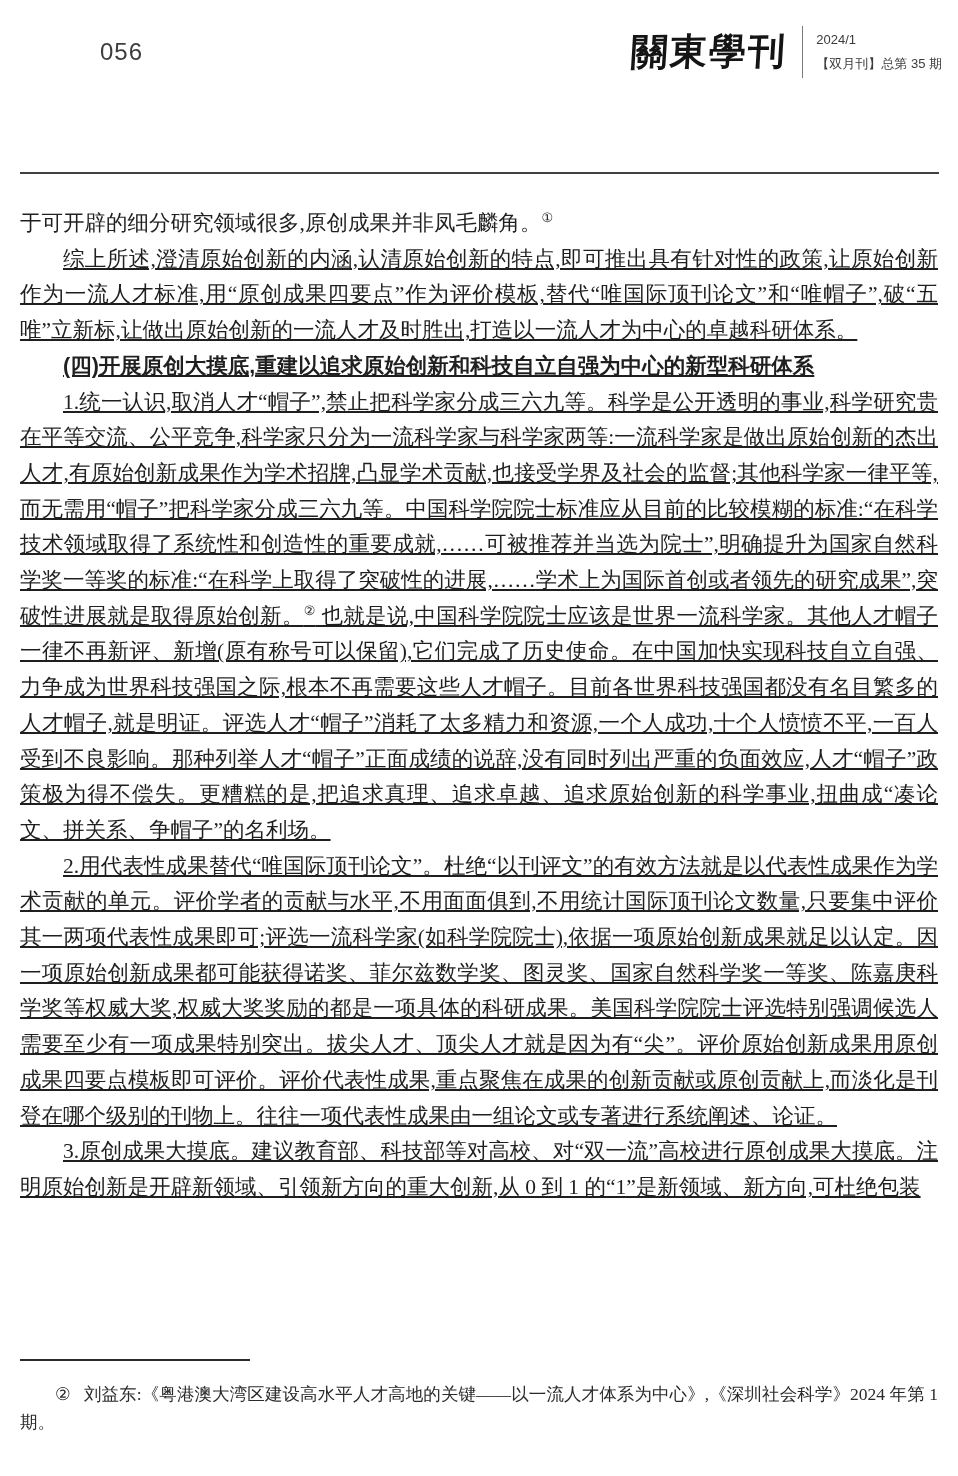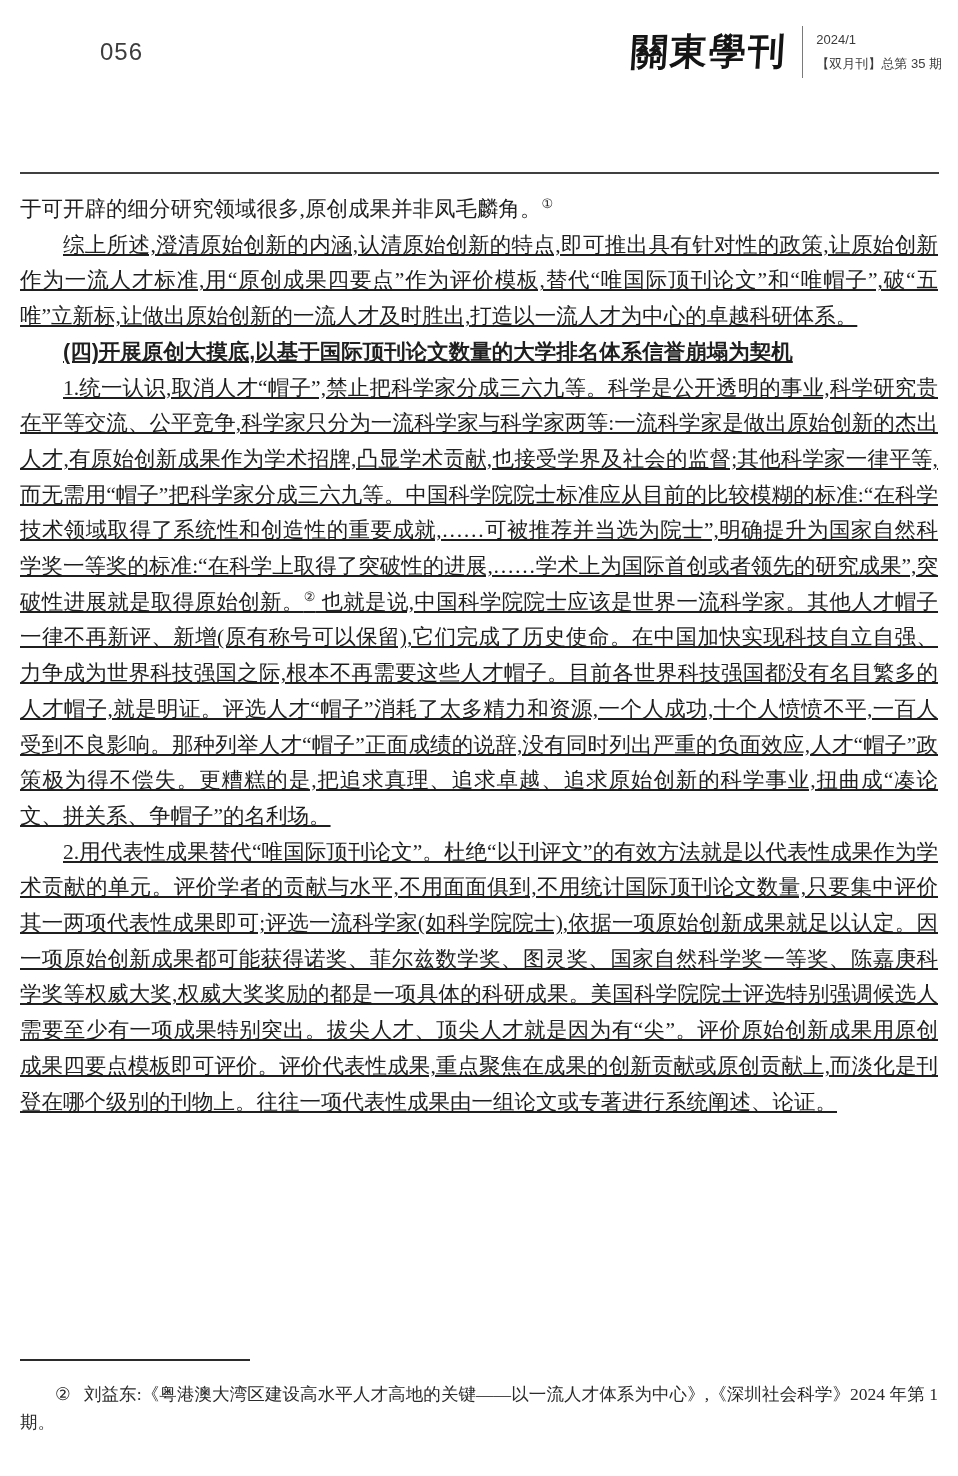--- a/index.html
+++ b/index.html
@@ -29,21 +29,21 @@
   .issue{
     font-family:"Liberation Sans","DejaVu Sans",sans-serif;
     font-size:13px;line-height:24px;color:#3b3b3b;align-self:center;
     white-space:nowrap;
   }
   .header-rule{
     position:absolute;top:172px;left:20px;width:919px;height:2px;background:#404040;
   }
   
   .content{
-    position:absolute;top:192px;left:20px;width:918px;
+    position:absolute;top:206px;left:20px;width:918px;
     font-size:21.5px;line-height:35.7px;
     text-align:justify;text-justify:inter-ideograph;
   }
   .content p{margin:0;padding:0;}
   .content p.indent{text-indent:2em;text-decoration:underline;}
   .content p.head{
     font-family:"Liberation Sans","DejaVu Sans",sans-serif;
     font-weight:700;
   }
   .content sup{
@@ -75,23 +75,24 @@
       <div>2024/1</div>
       <div>【双月刊】总第 35 期</div>
     </div>
   </div>
 
   <div class="header-rule"></div>
 
   <div class="content">
       <p class="">于可开辟的细分研究领域很多,原创成果并非凤毛麟角。<sup>①</sup></p>
       <p class="indent">综上所述,澄清原始创新的内涵,认清原始创新的特点,即可推出具有针对性的政策,让原始创新作为一流人才标准,用“原创成果四要点”作为评价模板,替代“唯国际顶刊论文”和“唯帽子”,破“五唯”立新标,让做出原始创新的一流人才及时胜出,打造以一流人才为中心的卓越科研体系。</p>
-      <p class="indent head">(四)开展原创大摸底,以基于国际顶刊论文数量的大学排名体系信誉崩塌为契机</p>
+      <p class="indent head">(四)开展原创大摸底,重建以追求原始创新和科技自立自强为中心的新型科研体系</p>
       <p class="indent">1.统一认识,取消人才“帽子”,禁止把科学家分成三六九等。科学是公开透明的事业,科学研究贵在平等交流、公平竞争,科学家只分为一流科学家与科学家两等:一流科学家是做出原始创新的杰出人才,有原始创新成果作为学术招牌,凸显学术贡献,也接受学界及社会的监督;其他科学家一律平等,而无需用“帽子”把科学家分成三六九等。中国科学院院士标准应从目前的比较模糊的标准:“在科学技术领域取得了系统性和创造性的重要成就,……可被推荐并当选为院士”,明确提升为国家自然科学奖一等奖的标准:“在科学上取得了突破性的进展,……学术上为国际首创或者领先的研究成果”,突破性进展就是取得原始创新。<sup>②</sup> 也就是说,中国科学院院士应该是世界一流科学家。其他人才帽子一律不再新评、新增(原有称号可以保留),它们完成了历史使命。在中国加快实现科技自立自强、力争成为世界科技强国之际,根本不再需要这些人才帽子。目前各世界科技强国都没有名目繁多的人才帽子,就是明证。评选人才“帽子”消耗了太多精力和资源,一个人成功,十个人愤愤不平,一百人受到不良影响。那种列举人才“帽子”正面成绩的说辞,没有同时列出严重的负面效应,人才“帽子”政策极为得不偿失。更糟糕的是,把追求真理、追求卓越、追求原始创新的科学事业,扭曲成“凑论文、拼关系、争帽子”的名利场。</p>
       <p class="indent">2.用代表性成果替代“唯国际顶刊论文”。杜绝“以刊评文”的有效方法就是以代表性成果作为学术贡献的单元。评价学者的贡献与水平,不用面面俱到,不用统计国际顶刊论文数量,只要集中评价其一两项代表性成果即可;评选一流科学家(如科学院院士),依据一项原始创新成果就足以认定。因一项原始创新成果都可能获得诺奖、菲尔兹数学奖、图灵奖、国家自然科学奖一等奖、陈嘉庚科学奖等权威大奖,权威大奖奖励的都是一项具体的科研成果。美国科学院院士评选特别强调候选人需要至少有一项成果特别突出。拔尖人才、顶尖人才就是因为有“尖”。评价原始创新成果用原创成果四要点模板即可评价。评价代表性成果,重点聚焦在成果的创新贡献或原创贡献上,而淡化是刊登在哪个级别的刊物上。往往一项代表性成果由一组论文或专著进行系统阐述、论证。</p>
+      <p class="indent">3.原创成果大摸底。建议教育部、科技部等对高校、对“双一流”高校进行原创成果大摸底。注明原始创新是开辟新领域、引领新方向的重大创新,从 0 到 1 的“1”是新领域、新方向,可杜绝包装</p>
     </div>
 
   <div class="fn-rule"></div>
 
   <div class="footnotes">
       <div class="footnote"><span class="fn-marker">②</span><span>刘益东:《粤港澳大湾区建设高水平人才高地的关键——以一流人才体系为中心》,《深圳社会科学》2024 年第 1 期。</span></div>
     </div>
 
 </div>
 

